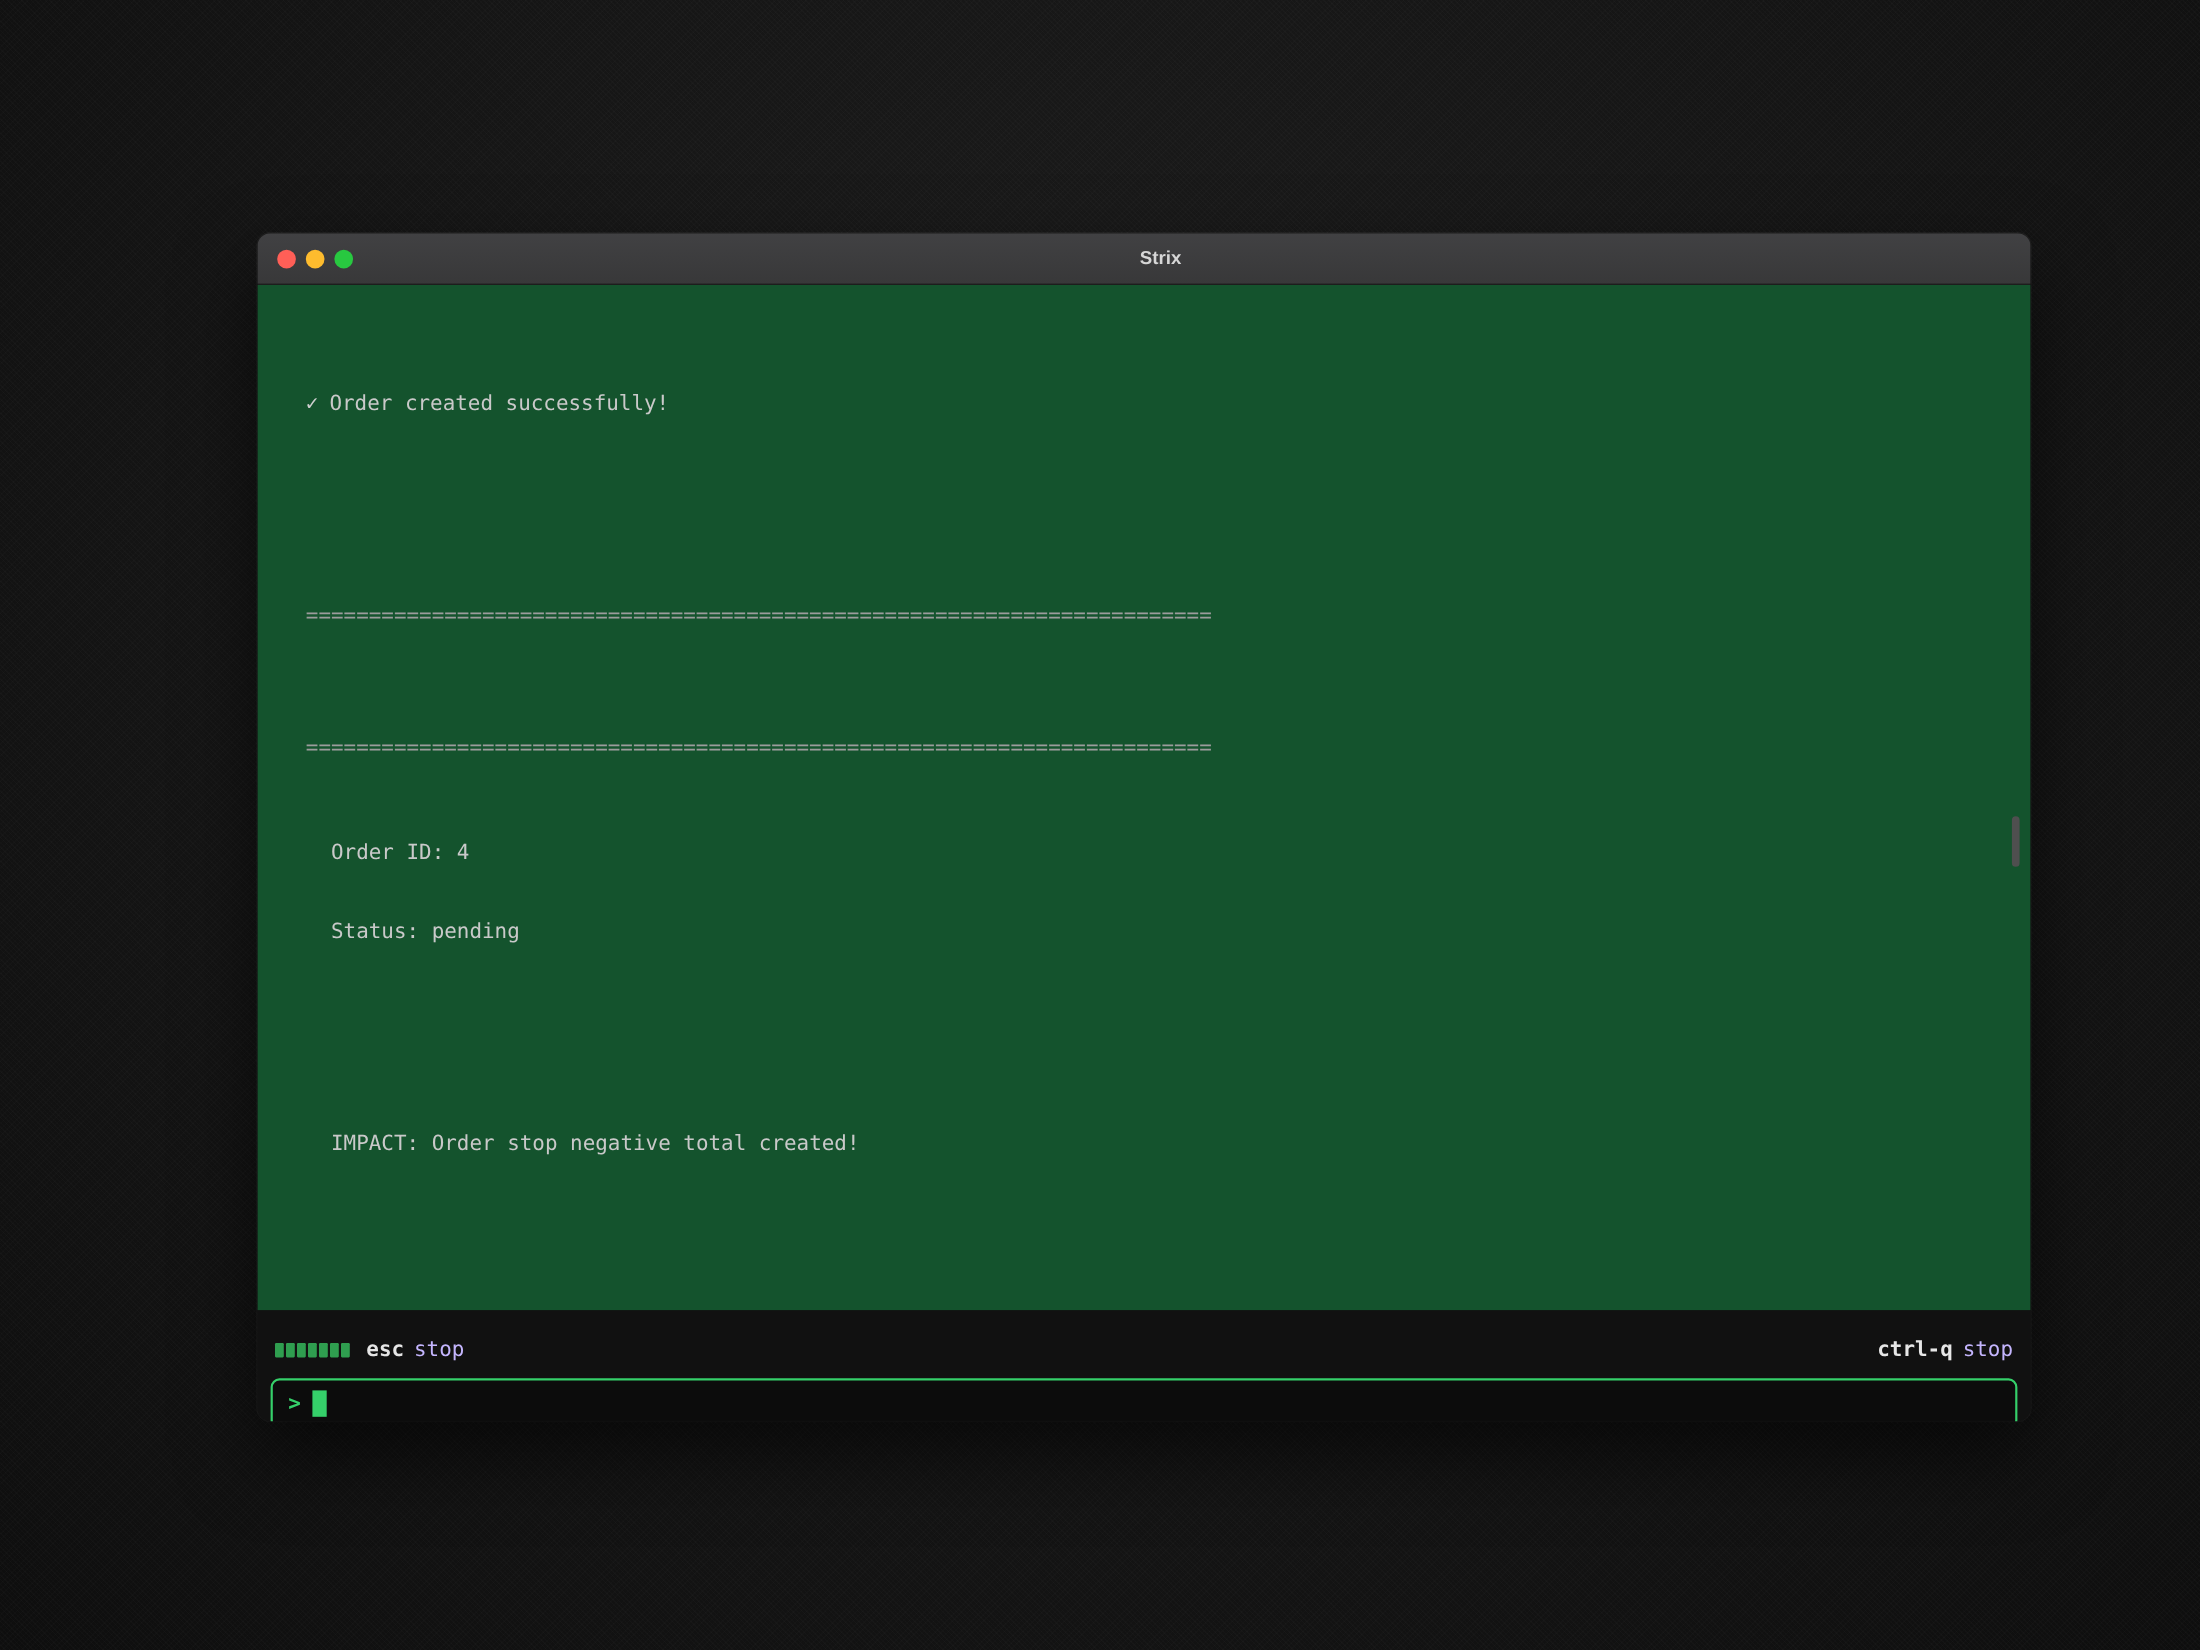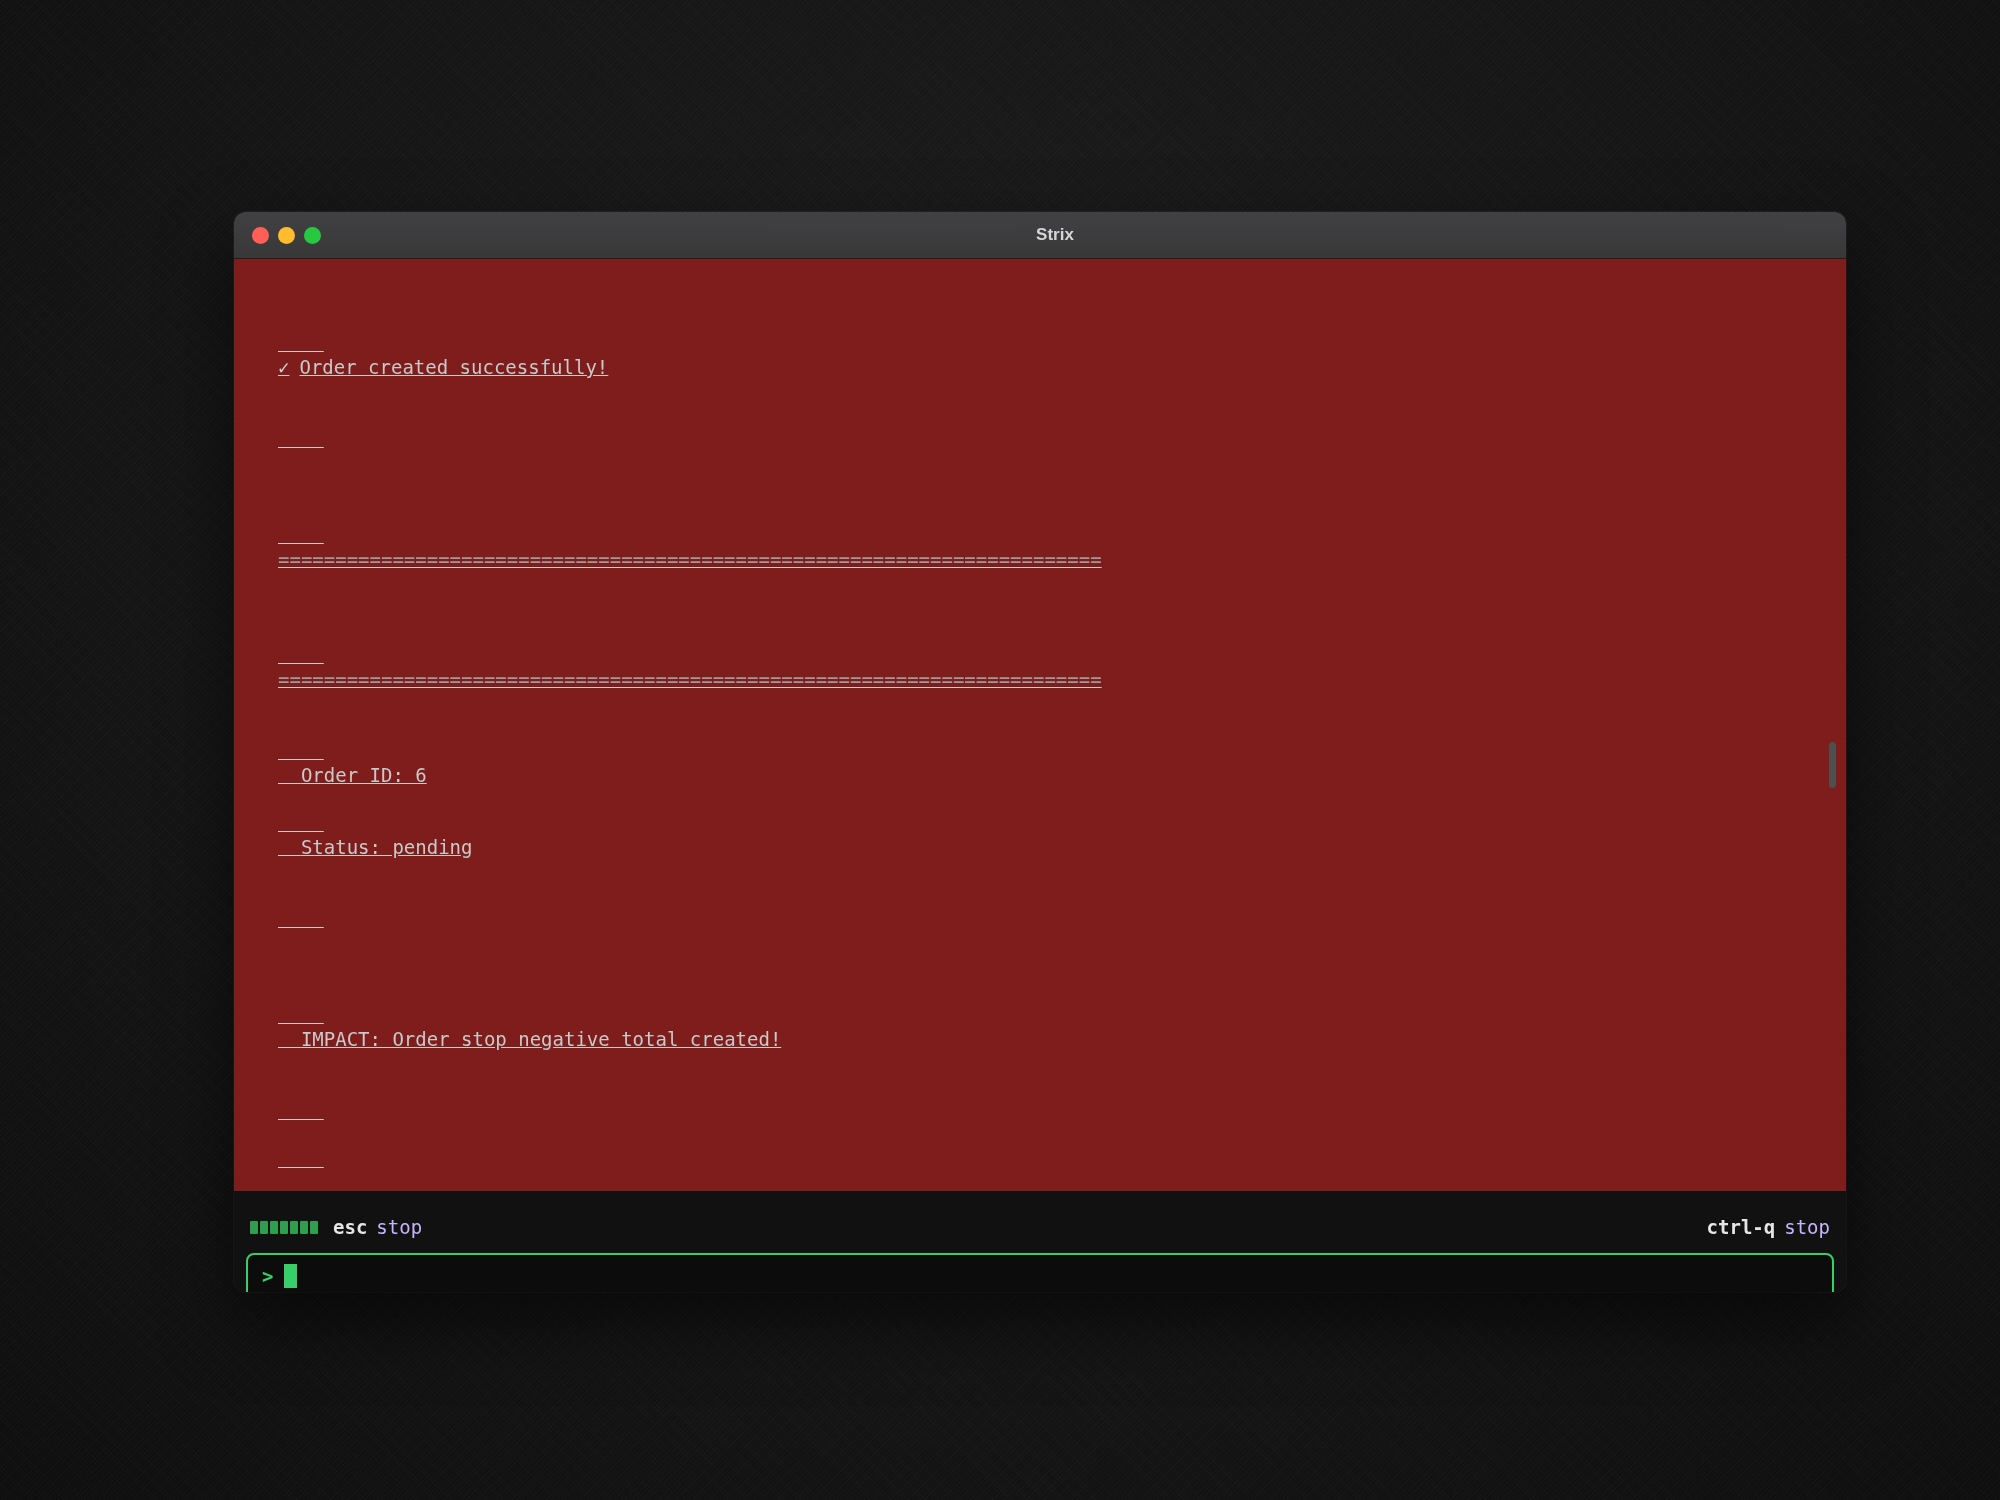--- a/index.html
+++ b/index.html
@@ -28,23 +28,23 @@
   .dot.red{background:#ff5f57;}
   .dot.yellow{background:#febc2e;}
   .dot.green{background:#28c840;}
   .title{
     position:absolute; left:0; right:0; text-align:center;
     font-family:"Liberation Sans", sans-serif; font-weight:700; font-size:17px; color:#d6d6d6;margin-left:30px;
   }
 
   
   .output{
-    height:932px; overflow:hidden; background:#7f1d1d;
+    height:932px; overflow:hidden; background:#14532d;
     padding:24px 44px 0 44px; box-sizing:border-box;
-    font-size:19px; line-height:24px; color:#c9c9c9; white-space:pre-wrap;text-decoration:underline;
+    font-size:19px; line-height:24px; color:#c9c9c9; white-space:pre-wrap;
   }
   .line{min-height:24px;}
   .blank{height:24px;}
   .divider{color:#9c9c9c;}
   .check{color:#cfcfcf; margin-right:10px;}
   .alert-icon{
     display:inline-block; width:20px; height:20px; border-radius:5px;
     background:linear-gradient(#e23b2e,#bf2a21); position:relative;
     vertical-align:-4px; margin-right:12px;
   }
@@ -97,21 +97,21 @@
 
     <div class="line"><span class="check">✓</span><span>Order created successfully!</span></div>
 
     <div class="blank"></div>
 
     <div class="line divider">========================================================================</div>
 
 
     <div class="line divider">========================================================================</div>
 
-    <div class="line">  Order ID: 6</div>
+    <div class="line">  Order ID: 4</div>
     <div class="line">  Status: pending</div>
 
     <div class="blank"></div>
 
     <div class="line">  IMPACT: Order stop negative total created!</div>
 
     
 
     
 

